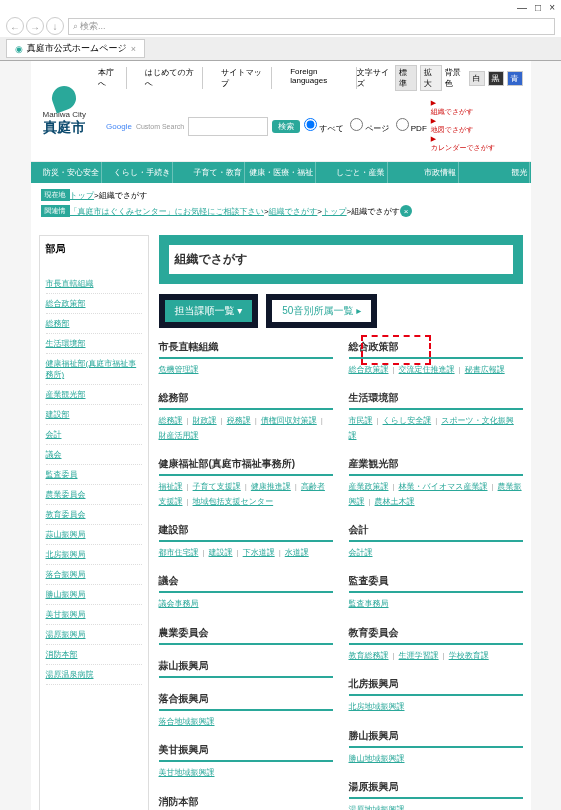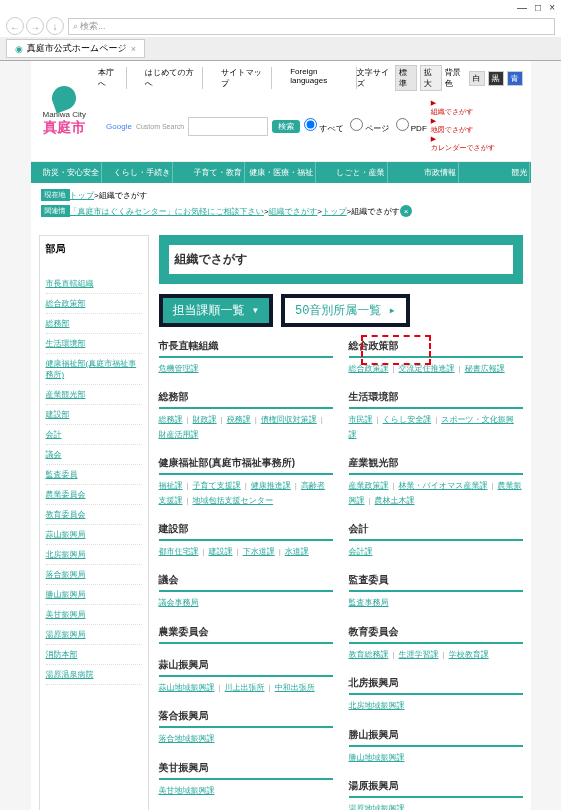--- a/index.html
+++ b/index.html
@@ -11,21 +11,21 @@
     .nav-btn { width: 18px; height: 18px; border-radius: 50%; border: 1px solid #ccc; display: flex; align-items: center; justify-content: center; font-size: 10px; color: #999; }
     .search-box { flex: 1; border: 1px solid #ccc; padding: 1px 4px; font-size: 9px; display: flex; align-items: center; background: #fff; }
     .tab-bar { display: flex; padding: 2px 6px; background: #eee; }
     .tab { background: #fff; border: 1px solid #ccc; padding: 2px 8px; font-size: 9px; display: flex; align-items: center; gap: 4px; }
     .close-x { color: #999; }
     .page { margin: 0 auto; width: 500px; background: #fff; position: relative; }
     .header-top { display: flex; justify-content: space-between; align-items: center; padding: 4px 8px; border-bottom: 1px solid #eee; }
     .logo { display: flex; flex-direction: column; align-items: center; padding: 4px; }
     .logo-swoosh { width: 24px; height: 24px; background: #2aa89a; border-radius: 50% 50% 50% 0; transform: rotate(-20deg); }
     .logo-text { font-size: 8px; color: #333; }
-    .logo-name { font-size: 14px; font-weight: bold; color: #ec4899; }
+    .logo-name { font-size: 14px; font-weight: bold; color: #0c4a6e; }
     .top-links { display: flex; gap: 18px; font-size: 8px; }
     .top-links span { border-right: 1px solid #ccc; padding-right: 6px; cursor: pointer; }
     .font-controls { display: flex; gap: 3px; align-items: center; font-size: 8px; }
     .font-btn { background: #eee; padding: 1px 3px; border: 1px solid #ccc; }
     .font-btn.active { background: #e5e5e5; }
     .font-btn.dark { background: #333; color: #fff; }
     .gsearch-row { display: flex; gap: 4px; align-items: center; padding: 4px 8px; font-size: 8px; }
     .gsearch-input { border: 1px solid #ccc; padding: 1px; width: 80px; }
     .search-btn { background: #2aa89a; color: #fff; padding: 1px 6px; border-radius: 3px; border: none; font-size: 8px; }
     .radio-group { display: flex; gap: 6px; }
@@ -38,21 +38,21 @@
     .bc-badge { background: #2aa89a; color: #fff; padding: 1px 4px; font-size: 7px; }
     .bc-link { color: #2aa89a; text-decoration: underline; }
     .main-area { display: flex; padding: 8px; gap: 10px; }
     .sidebar { width: 110px; border: 1px solid #ddd; padding: 6px; }
     .sidebar-title { font-size: 10px; font-weight: bold; margin-bottom: 18px; }
     .sidebar-item { color: #2aa89a; text-decoration: underline; font-size: 8px; padding: 4px 0; border-bottom: 1px dotted #ddd; cursor: pointer; }
     .content { flex: 1; }
     .page-title-box { background: #2aa89a; color: #fff; padding: 10px; margin-bottom: 10px; }
     .page-title { background: #fff; color: #333; padding: 6px; font-size: 12px; font-weight: bold; }
     .tab-btns { display: flex; gap: 8px; margin-bottom: 12px; }
-    .tab-btn { padding: 4px 10px; font-size: 12px; border: 4px solid #0f172a; font-family: Liberation Mono, monospace; }
+    .tab-btn { padding: 4px 10px; font-size: 10px; border: 6px solid #0f172a; }
     .tab-btn.active { background: #2aa89a; color: #fff; }
     .tab-btn:not(.active) { background: #fff; color: #2aa89a; }
     .sections { display: flex; gap: 16px; }
     .col { flex: 1; }
     .section { margin-bottom: 14px; }
     .section-title { font-size: 10px; font-weight: bold; border-bottom: 2px solid #2aa89a; padding-bottom: 3px; margin-bottom: 4px; color: #333; }
     .section-links { font-size: 8px; line-height: 1.8; }
     .section-links span { color: #2aa89a; text-decoration: underline; cursor: pointer; margin-right: 4px; }
     .section-links i { color: #aaa; margin-right: 4px; font-style: normal; }
     .callout { position: absolute; top: 280px; left: 370px; z-index: 100; }
@@ -212,21 +212,20 @@
             </div>
             <div class="section">
               <div class="section-title">議会</div>
               <div class="section-links"><span>議会事務局</span></div>
             </div>
             <div class="section">
               <div class="section-title">農業委員会</div>
             </div>
             <div class="section">
               <div class="section-title">蒜山振興局</div>
-              <div class="section-links"><span>蒜山地域振興課</span><i>|</i><span>川上出張所</span><i>|</i><span>中和出張所</span></div>
             </div>
             <div class="section">
               <div class="section-title">落合振興局</div>
               <div class="section-links"><span>落合地域振興課</span></div>
             </div>
             <div class="section">
               <div class="section-title">美甘振興局</div>
               <div class="section-links"><span>美甘地域振興課</span></div>
             </div>
             <div class="section">

